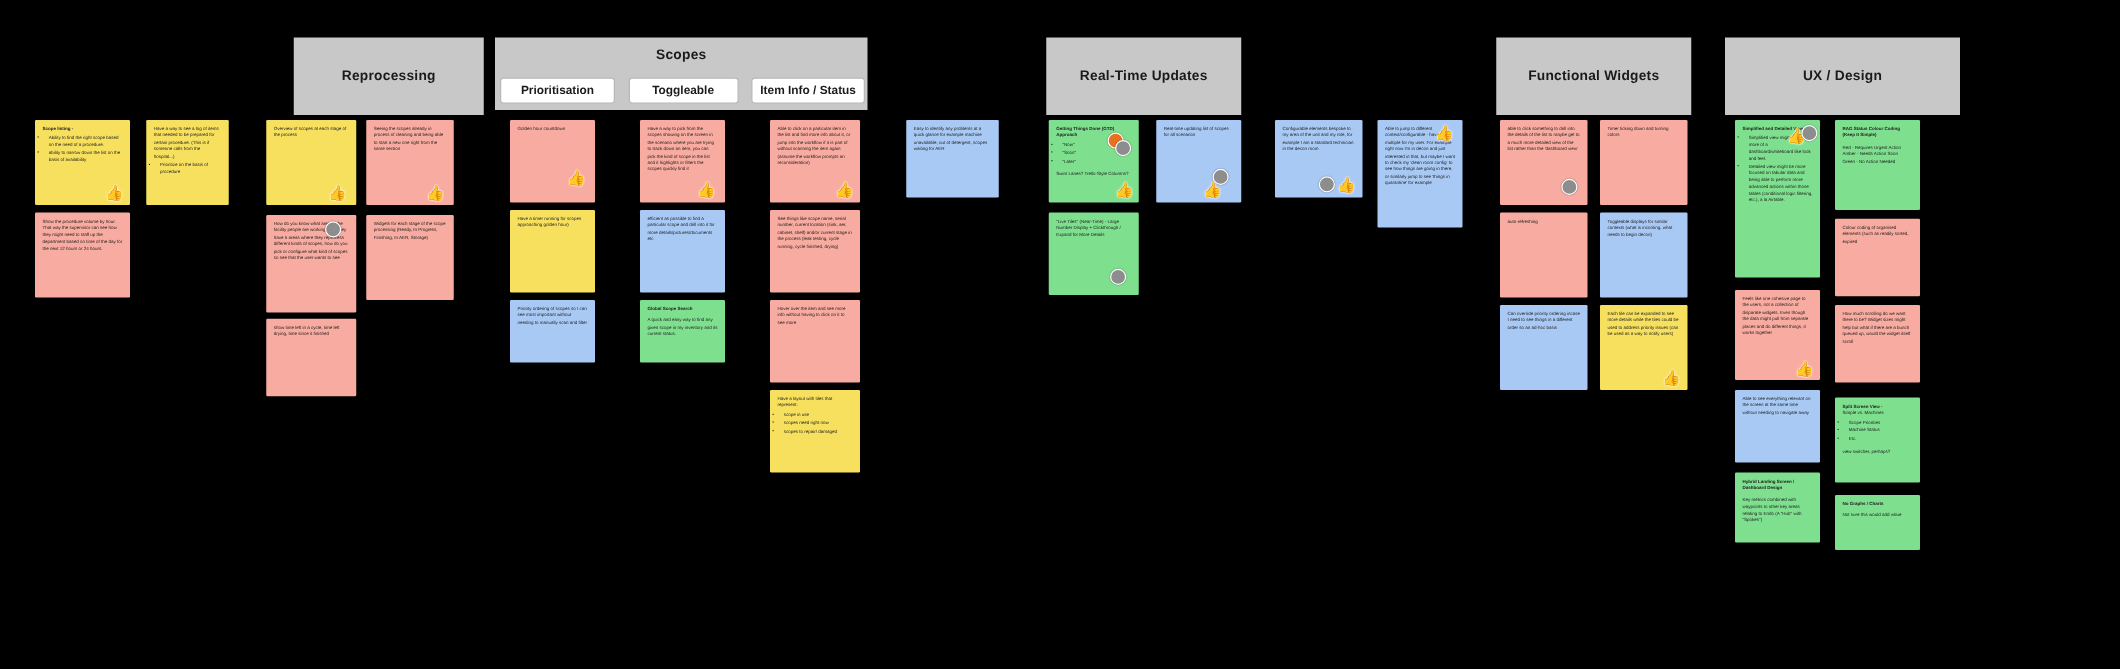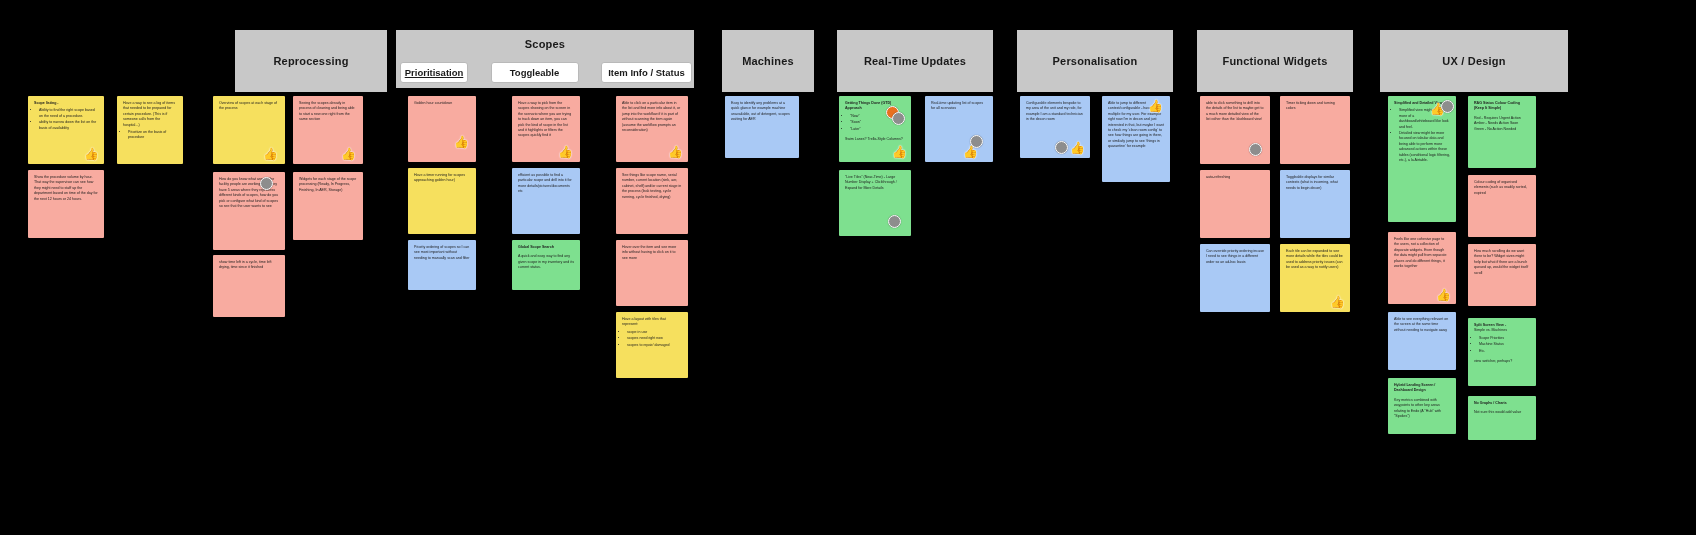--- a/index.html
+++ b/index.html
@@ -137,21 +137,21 @@
     <span class="t">Widgets for each stage of the scope processing (Ready, In Progress, Finishing, In AER, Storage)</span>
   </div>
   <div class="note p" style="left:213px;top:255px;width:72px;height:62px;">
     <span class="t">show time left in a cycle, time left drying, time since it finished</span>
   </div>
 
   <div class="group" style="left:396px;top:30px;width:298px;">
     <div class="group-header" style="height:58px;align-items:flex-start;padding-top:8px;">Scopes</div>
   </div>
   <div class="tabrow" style="left:400px;top:62px;width:292px;justify-content:space-between;">
-    <div class="tab" style="width:68px;text-decoration:underline;">Prioritisation</div>
+    <div class="tab" style="width:92px;">Prioritisation</div>
     <div class="tab" style="width:88px;">Toggleable</div>
     <div class="tab" style="width:91px;">Item Info / Status</div>
   </div>
 
   <div class="note p" style="left:408px;top:96px;width:68px;height:66px;">
     <span class="t">Golden hour countdown</span>
     <span class="react thumb" style="right:8px;bottom:14px;">👍</span>
   </div>
   <div class="note y" style="left:408px;top:168px;width:68px;height:66px;">
     <span class="t">Have a timer running for scopes approaching golden hour)</span>
@@ -185,23 +185,20 @@
   </div>
   <div class="note y" style="left:616px;top:312px;width:72px;height:66px;">
     <span class="t">Have a layout with tiles that represent:</span>
     <ul>
         <li>scope in use</li>
         <li>scopes need right now</li>
         <li>scopes to repair/ damaged</li>
       </ul>
   </div>
 
-  <div class="group" style="left:722px;top:30px;width:92px;">
-    <div class="group-header tall">Machines</div>
-  </div>
   <div class="note b" style="left:725px;top:96px;width:74px;height:62px;">
     <span class="t">Easy to identify any problems at a quick glance for example machine unavailable, out of detergent, scopes waiting for AER</span>
   </div>
 
   <div class="group" style="left:837px;top:30px;width:156px;">
     <div class="group-header tall">Real-Time Updates</div>
   </div>
   <div class="note g" style="left:839px;top:96px;width:72px;height:66px;">
     <span class="hd">Getting Things Done (GTD) Approach</span>
     <ul>
@@ -218,23 +215,20 @@
   <div class="note b" style="left:925px;top:96px;width:68px;height:66px;">
     <span class="t">Real-time updating list of scopes for all scenarios</span>
     <span class="react blob" style="right:10px;bottom:14px;"></span>
     <span class="react thumb" style="right:16px;bottom:4px;">👍</span>
   </div>
   <div class="note g" style="left:839px;top:170px;width:72px;height:66px;">
     <span class="t">"Live Tiles" (Near-Time) - Large Number Display + Clickthrough / Expand for More Details</span>
     <span class="react blob" style="right:10px;bottom:8px;"></span>
   </div>
 
-  <div class="group" style="left:1017px;top:30px;width:156px;">
-    <div class="group-header tall">Personalisation</div>
-  </div>
   <div class="note b" style="left:1020px;top:96px;width:70px;height:62px;">
     <span class="t">Configurable elements bespoke to my area of the unit and my role, for example I am a standard technician in the decon room</span>
     <span class="react blob" style="right:22px;bottom:4px;"></span>
     <span class="react thumb" style="right:6px;bottom:4px;">👍</span>
   </div>
   <div class="note b" style="left:1102px;top:96px;width:68px;height:86px;">
     <span class="t">Able to jump to different context/configurable - have multiple for my user. For example right now I'm in decon and just interested in that, but maybe I want to check my 'clean room config' to see how things are going in there, or similarly jump to see 'things in quarantine' for example</span>
     <span class="react thumb" style="right:8px;top:3px;">👍</span>
   </div>
 

